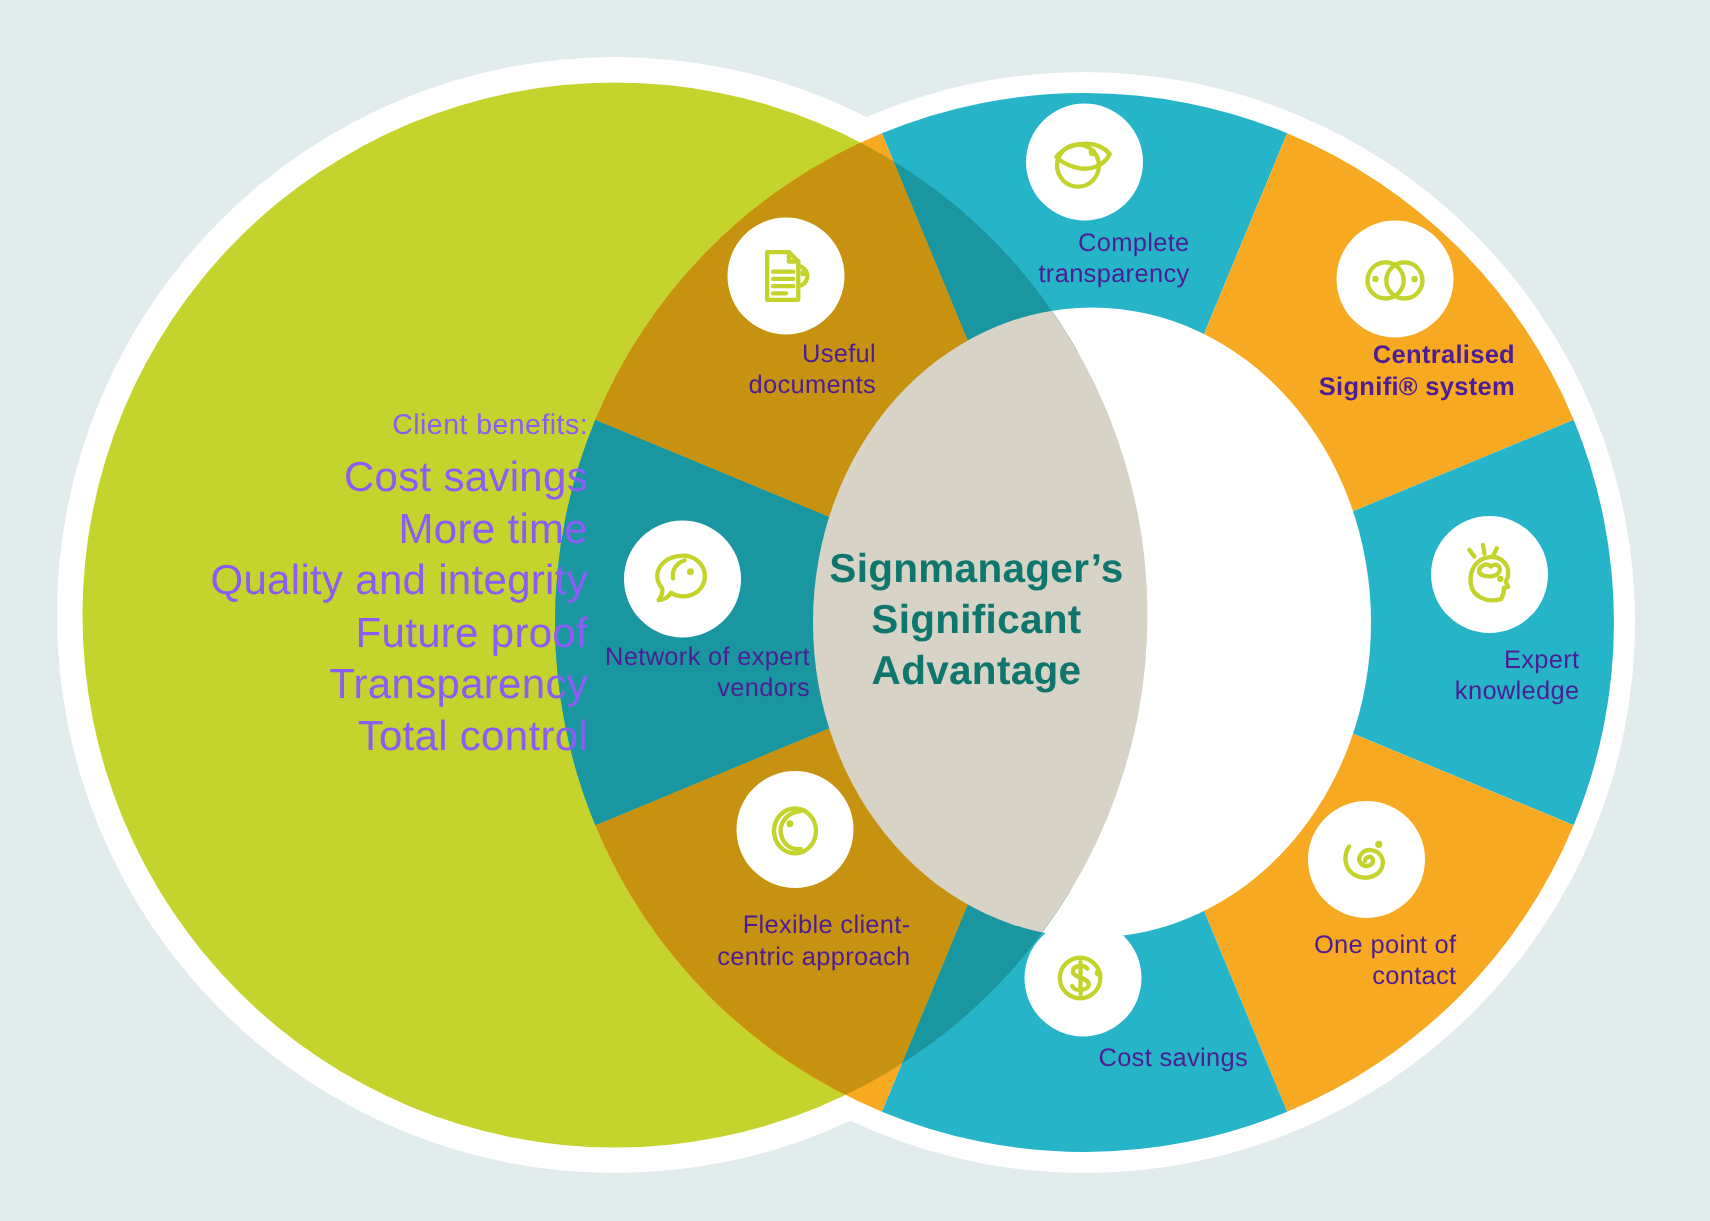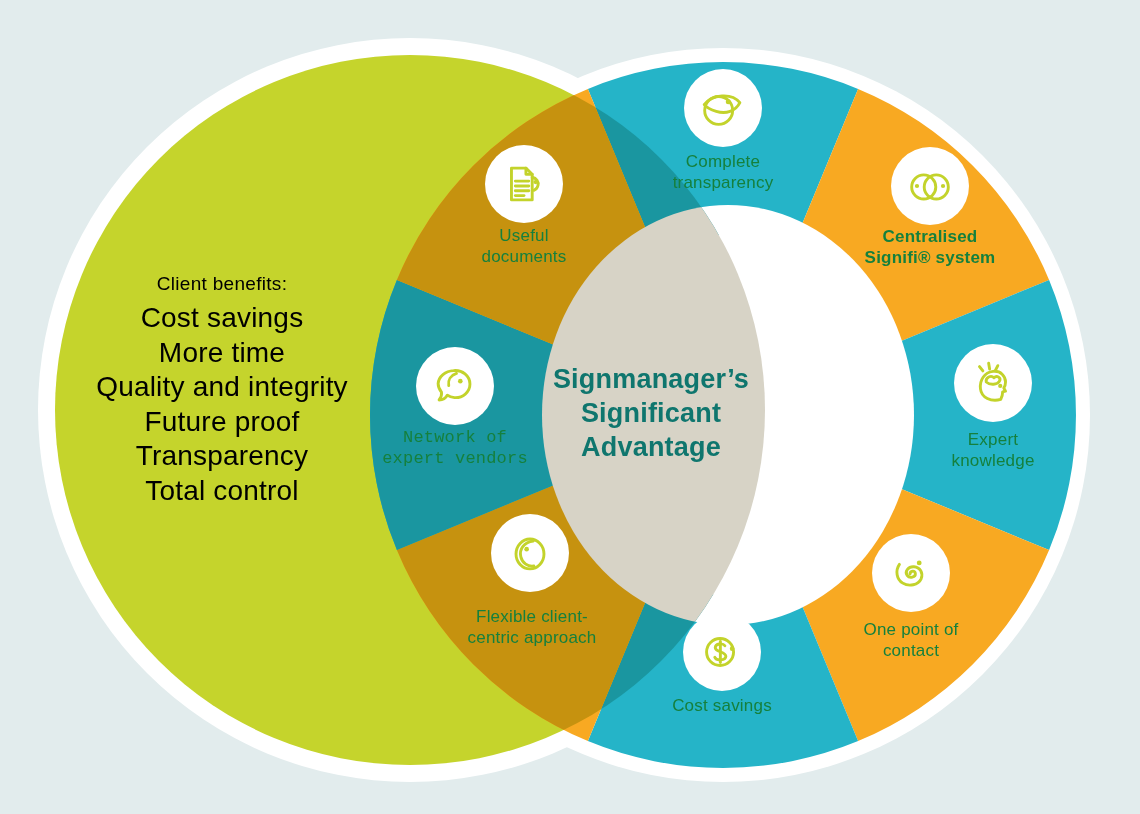--- a/index.html
+++ b/index.html
@@ -2,23 +2,23 @@
 <html><head>
 <meta charset="utf-8">
 <style>
   html,body{margin:0;padding:0;background:#e2eced;}
   .stage{position:relative;width:1140px;height:814px;overflow:hidden;
          font-family:"Liberation Sans",sans-serif;}
   .stage svg.diagram{position:absolute;left:0;top:0;}
   .badge{position:absolute;width:78px;height:78px;border-radius:50%;background:#ffffff;
          display:flex;align-items:center;justify-content:center;box-sizing:border-box;}
   .badge svg{display:block;}
-  .seg-label{position:absolute;transform:translate(-50%,-50%);text-align:center;
-             color:#15803d;font-size:17px;line-height:1.22;letter-spacing:.2px;font-weight:400;}
-  .benefits{position:absolute;left:52px;top:273px;width:340px;text-align:center;color:#000000;}
+  .seg-label{position:absolute;transform:translate(-50%,-50%);text-align:right;
+             color:#4c1d95;font-size:17px;line-height:1.22;letter-spacing:.2px;font-weight:400;}
+  .benefits{position:absolute;left:52px;top:273px;width:340px;text-align:right;color:#8b5cf6;}
   .benefits .heading{font-size:19px;margin-bottom:6px;letter-spacing:.3px;}
   .benefits .line{font-size:28px;line-height:34.5px;letter-spacing:.2px;}
   .center-title{position:absolute;left:511px;top:362px;width:280px;text-align:center;
                 color:#0f766e;font-weight:700;font-size:27px;line-height:34px;letter-spacing:.2px;}
 </style>
 </head>
 <body>
 
 <div class="stage">
 
@@ -125,21 +125,21 @@
       <circle cx="40" cy="26" r="2.2" stroke="none" fill="#c3d32b"></circle>
     </svg>
   </div>
 
   <div class="seg-label" style="left:723px;top:173px;width:140px;">Complete transparency</div>
   <div class="seg-label" style="left:930px;top:248px;width:160px;font-weight:bold;">Centralised Signifi® system</div>
   <div class="seg-label" style="left:993px;top:451px;width:120px;">Expert knowledge</div>
   <div class="seg-label" style="left:911px;top:641px;width:120px;">One point of contact</div>
   <div class="seg-label" style="left:722px;top:706px;width:220px;">Cost savings</div>
   <div class="seg-label" style="left:532px;top:628px;width:150px;">Flexible client-centric approach</div>
-  <div class="seg-label" style="left:455px;top:449px;width:170px;font-family:Liberation Mono, monospace;">Network of expert vendors</div>
+  <div class="seg-label" style="left:455px;top:449px;width:170px;">Network of expert vendors</div>
   <div class="seg-label" style="left:524px;top:247px;width:120px;">Useful documents</div>
 
   <div class="benefits">
     <div class="heading">Client benefits:</div>
     <div class="line">Cost savings</div>
     <div class="line">More time</div>
     <div class="line">Quality and integrity</div>
     <div class="line">Future proof</div>
     <div class="line">Transparency</div>
     <div class="line">Total control</div>

